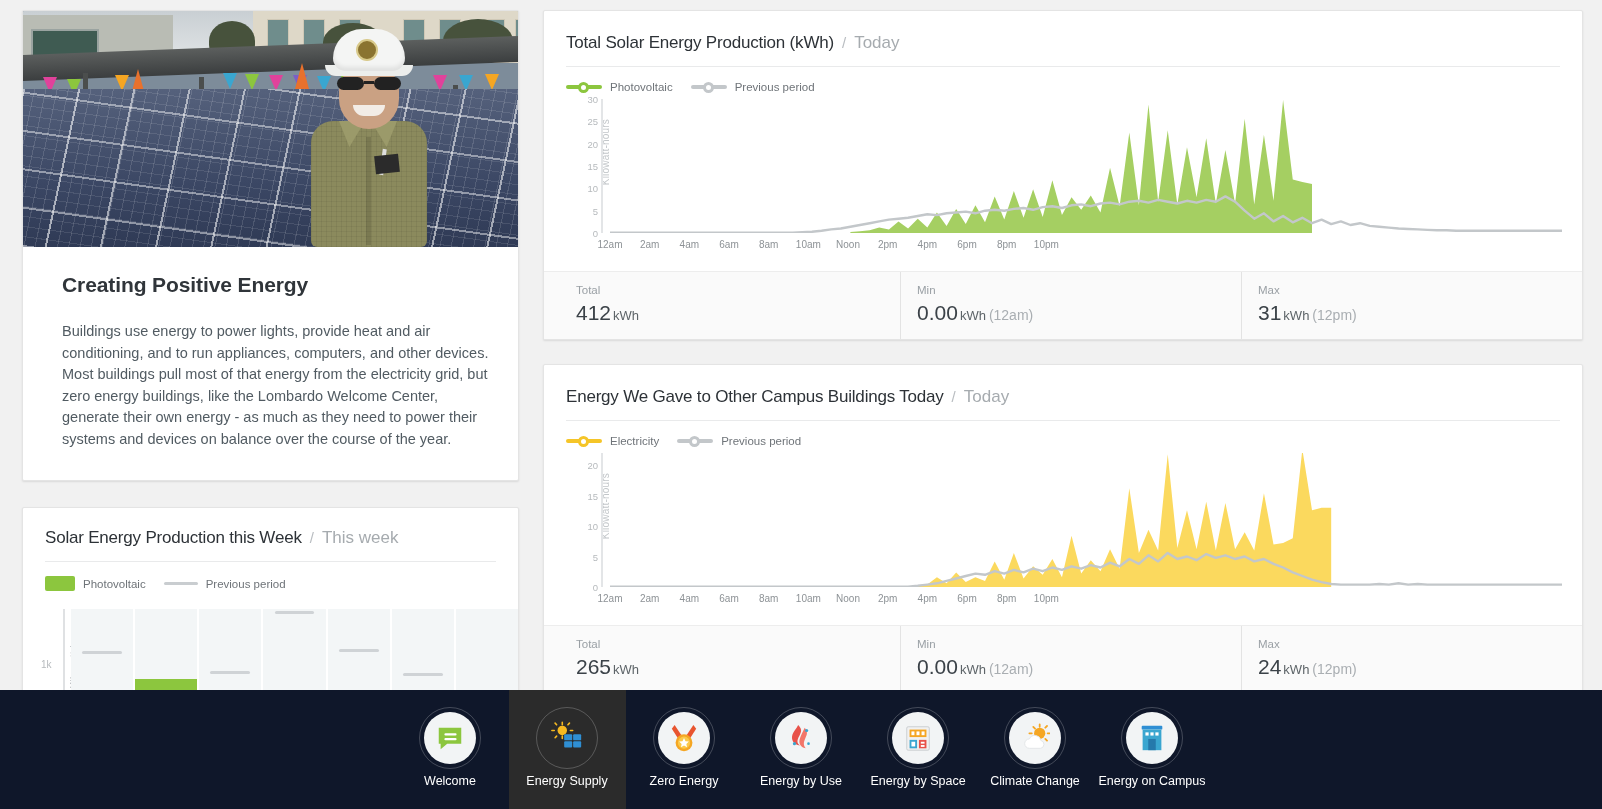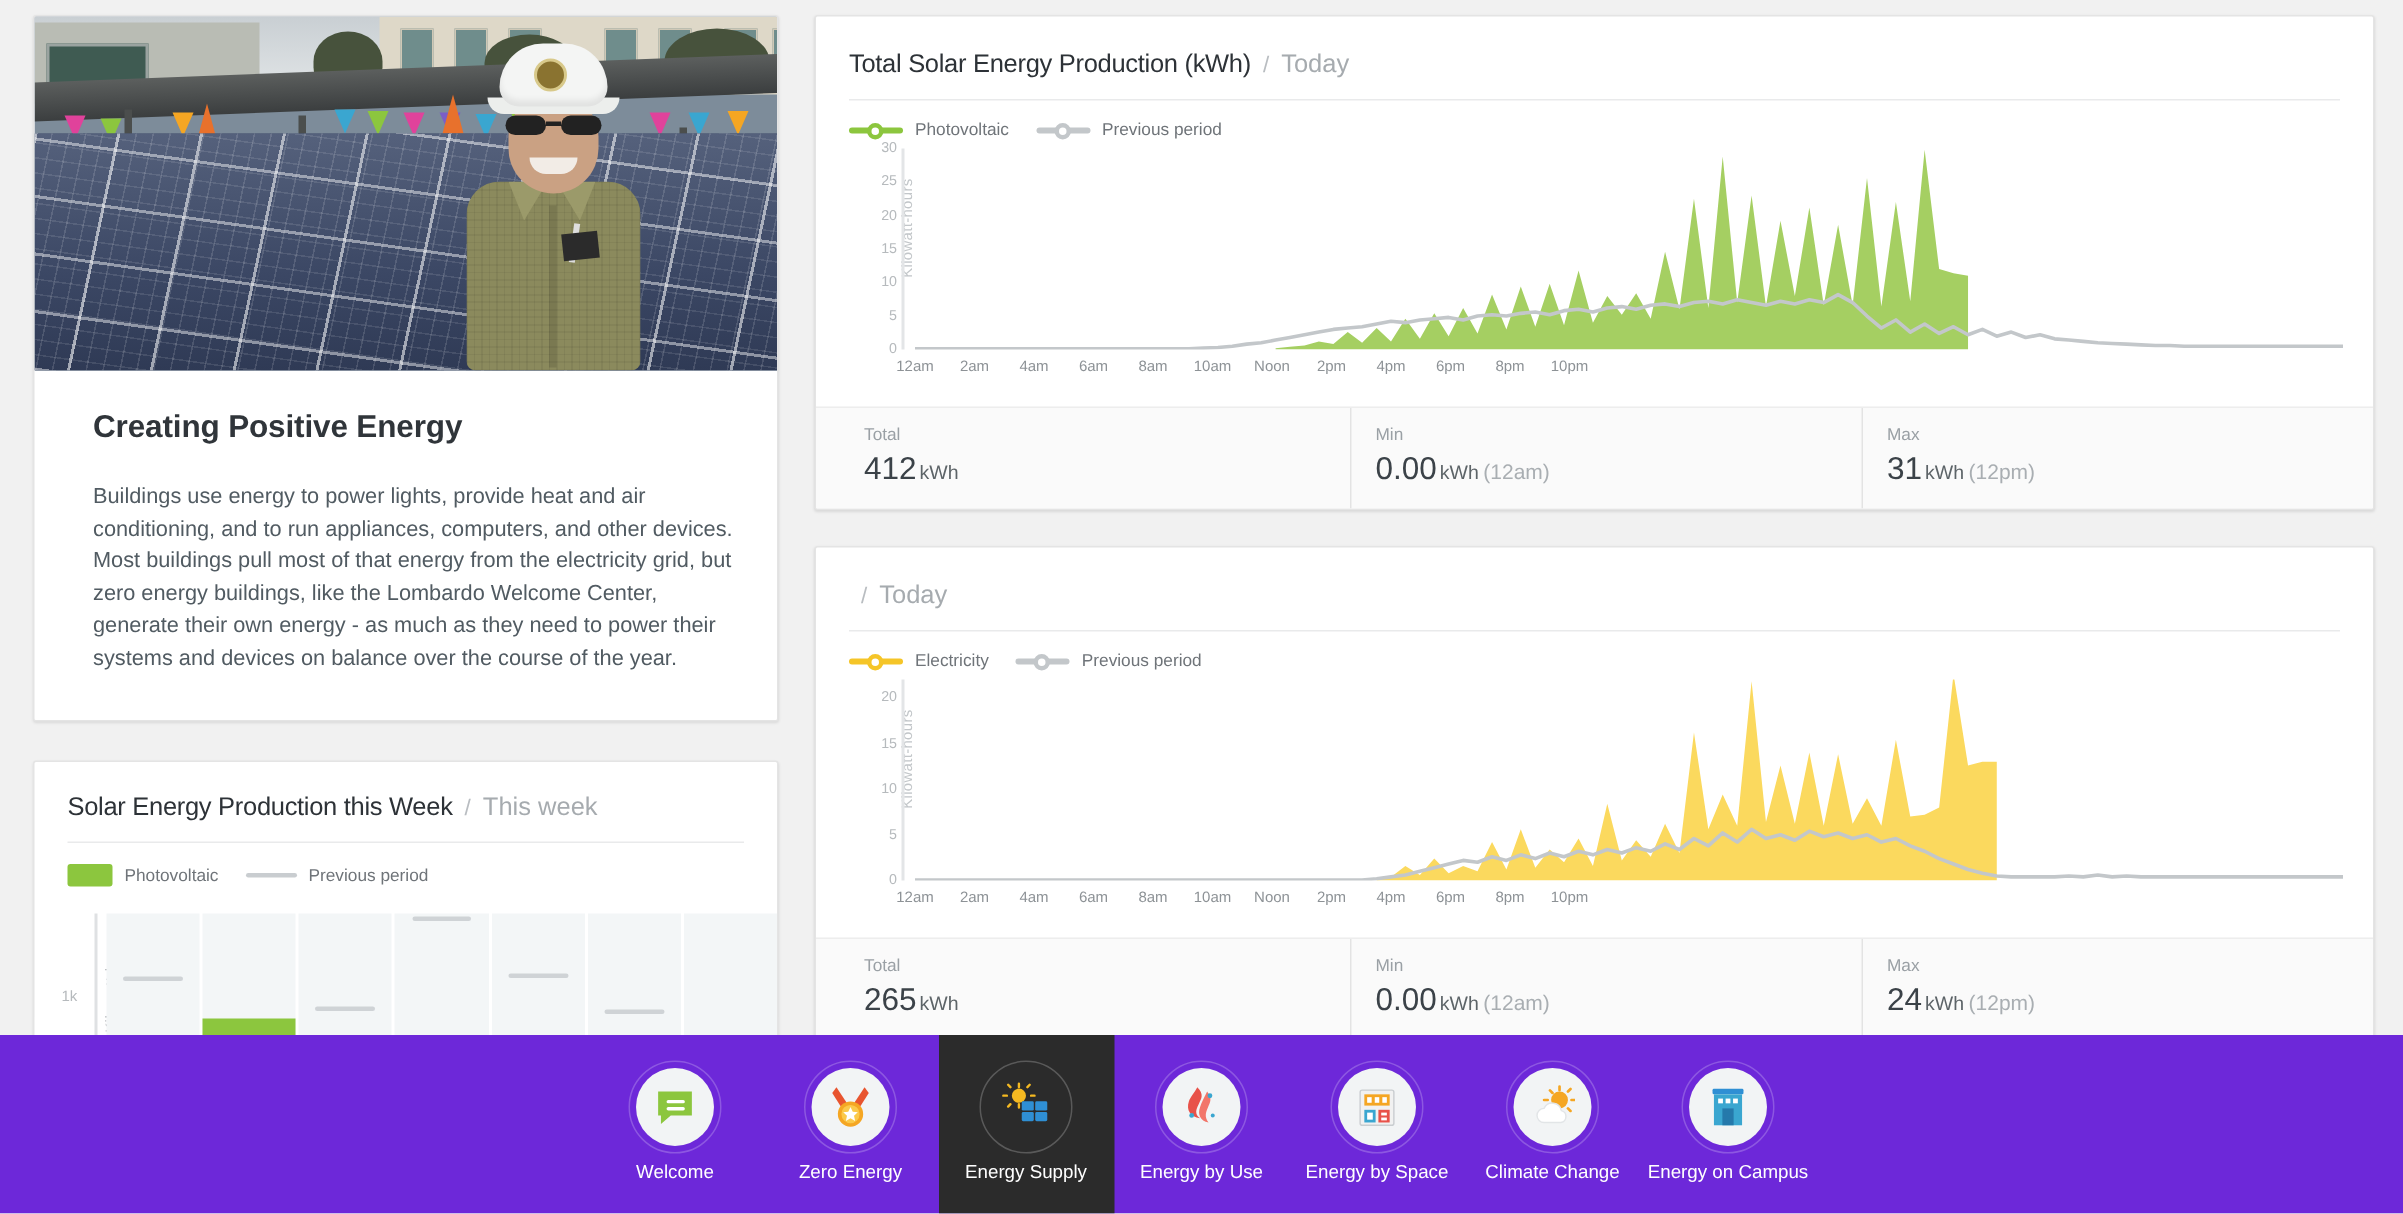--- a/index.html
+++ b/index.html
@@ -136,21 +136,21 @@
   .stat:first-child { border-left:none; margin-left:16px; }
   .stat-label { font-size:11.5px; color:#9aa0a5; }
   .stat-value { margin-top:5px; font-size:21px; color:#3b4248; font-weight:400; }
   .stat-unit { font-size:13px; color:#5d6468; margin-left:2px; }
   .stat-when { font-size:14px; color:#a9aeb2; margin-left:3px; }
 
   .card2 { margin-top:24px; }
 
   
   .navbar { position:absolute; left:0; bottom:0; width:1602px; height:119px;
-            background:#6d28d9; display:flex; align-items:center; justify-content:center; }
+            background:#0f172a; display:flex; align-items:center; justify-content:center; }
   .nav-inner { display:flex; height:119px; }
   .nav-item { width:117px; height:119px; display:flex; flex-direction:column;
               align-items:center; justify-content:center; gap:9px; }
   .nav-item.active { background:#2b2b2b; }
   .nav-icon-wrap { position:relative; width:54px; height:54px; display:flex;
                    align-items:center; justify-content:center; }
   .nav-ring { position:absolute; inset:-4px; border-radius:50%;
               border:1.5px solid rgba(255,255,255,.22); }
   .nav-bubble { width:52px; height:52px; border-radius:50%; background:#f2f4f5;
                 display:flex; align-items:center; justify-content:center; }
@@ -357,20 +357,21 @@
           <div class="stat-value">
             <span>31</span><span class="stat-unit">kWh</span><span class="stat-when">(12pm)</span>
           </div>
         </div>
       </div>
     </div>
 
     <div class="card chart-card card2">
       <div class="chart-head">
         <div class="card-title-row">
+          <span class="card-title">Energy We Gave to Other Campus Buildings Today</span>
           <span class="card-slash">/</span>
           <span class="card-period">Today</span>
         </div>
         <div class="hr"></div>
         <div class="legend-row">
           <div class="legend-item">
             <span class="lg-dot-line">
               <i style="background:#f5c528"></i>
                 <b style="border-color:#f5c528"></b>
             </span>
@@ -452,54 +453,54 @@
             <div class="nav-bubble">
               <svg width="30" height="30" viewBox="0 0 32 32">
                 <path d="M4 5h24v17H13l-7 6v-6H4z" fill="#8cc63e"></path>
                 <rect x="10" y="11" width="13" height="2.4" rx="1.2" fill="#fff"></rect>
                 <rect x="10" y="16" width="13" height="2.4" rx="1.2" fill="#fff"></rect>
               </svg>
             </div>
           </div>
           <div class="nav-label">Welcome</div>
         </div>
-        <div class="nav-item">
-          <div class="nav-icon-wrap">
-            <div class="nav-ring"></div>
-            <div class="nav-bubble">
-              <svg width="30" height="30" viewBox="0 0 32 32">
-                <path d="M6 2l8 12-4 3L3 6z" fill="#e8542f"></path>
-                <path d="M26 2l-8 12 4 3 7-11z" fill="#e8542f"></path>
-                <circle cx="16" cy="21" r="9" fill="#f5a623"></circle>
-                <circle cx="16" cy="21" r="6.5" fill="#fbc94a"></circle>
-                <path d="M16 16l1.6 3.4 3.6.4-2.7 2.5.8 3.6-3.3-1.9-3.3 1.9.8-3.6-2.7-2.5 3.6-.4z" fill="#fff"></path>
-              </svg>
-            </div>
-          </div>
-          <div class="nav-label">Zero Energy</div>
-        </div>
         <div class="nav-item active">
           <div class="nav-icon-wrap">
             <div class="nav-ring"></div>
             <div class="nav-bubble">
               <svg width="34" height="34" viewBox="0 0 36 36">
                 <circle cx="13" cy="10" r="5" fill="#f5b921"></circle>
                 <g stroke="#f5b921" stroke-width="1.7" stroke-linecap="round">
                   <path d="M13 1.5v2.4M13 16v2.4M4.5 10H2M24 10h-2.4M7 4l-1.6-1.7M20.6 17.7L19 16M19 4l1.6-1.7M5.4 17.7L7 16"></path>
                 </g>
                 <g fill="#2f8fd4">
                   <rect x="15" y="14" width="8.5" height="6.5" rx="1"></rect>
                   <rect x="24.5" y="14" width="8.5" height="6.5" rx="1"></rect>
                   <rect x="15" y="21.5" width="8.5" height="6.5" rx="1"></rect>
                   <rect x="24.5" y="21.5" width="8.5" height="6.5" rx="1"></rect>
                 </g>
               </svg>
             </div>
           </div>
           <div class="nav-label">Energy Supply</div>
+        </div>
+        <div class="nav-item">
+          <div class="nav-icon-wrap">
+            <div class="nav-ring"></div>
+            <div class="nav-bubble">
+              <svg width="30" height="30" viewBox="0 0 32 32">
+                <path d="M6 2l8 12-4 3L3 6z" fill="#e8542f"></path>
+                <path d="M26 2l-8 12 4 3 7-11z" fill="#e8542f"></path>
+                <circle cx="16" cy="21" r="9" fill="#f5a623"></circle>
+                <circle cx="16" cy="21" r="6.5" fill="#fbc94a"></circle>
+                <path d="M16 16l1.6 3.4 3.6.4-2.7 2.5.8 3.6-3.3-1.9-3.3 1.9.8-3.6-2.7-2.5 3.6-.4z" fill="#fff"></path>
+              </svg>
+            </div>
+          </div>
+          <div class="nav-label">Zero Energy</div>
         </div>
         <div class="nav-item">
           <div class="nav-icon-wrap">
             <div class="nav-ring"></div>
             <div class="nav-bubble">
               <svg width="30" height="30" viewBox="0 0 32 32">
                 <path d="M13 2c5 5 3 8 1 12s-3 7 1 10c-7-1-10-6-8-12 1-3 4-6 6-10z" fill="#e8524a"></path>
                 <path d="M20 5c4 5 2 8 .5 11.5S18 23 21 27c-6-1-8-6-6-11 1-3 3-7 5-11z" fill="#f2766a"></path>
                 <circle cx="22" cy="8" r="1.7" fill="#3aa6d0"></circle>
                 <circle cx="9" cy="22" r="1.7" fill="#3aa6d0"></circle>

